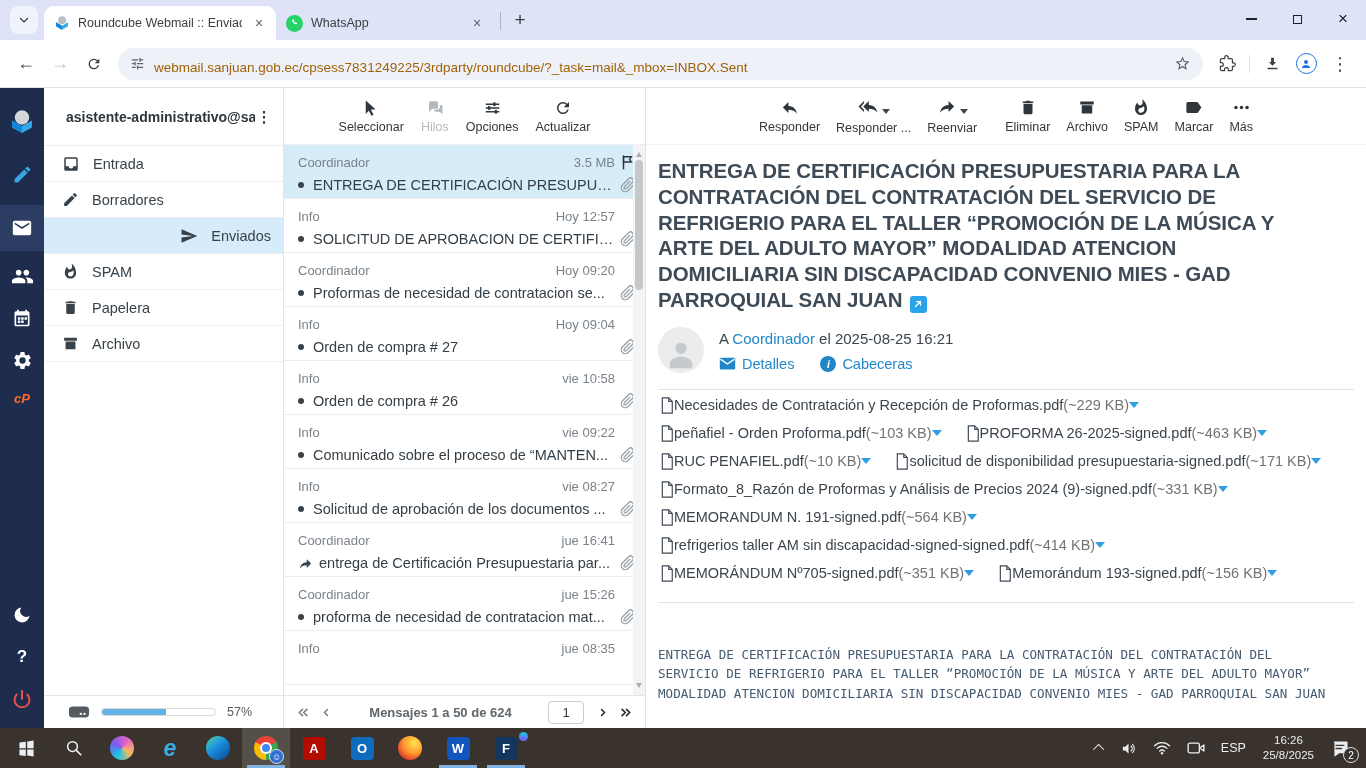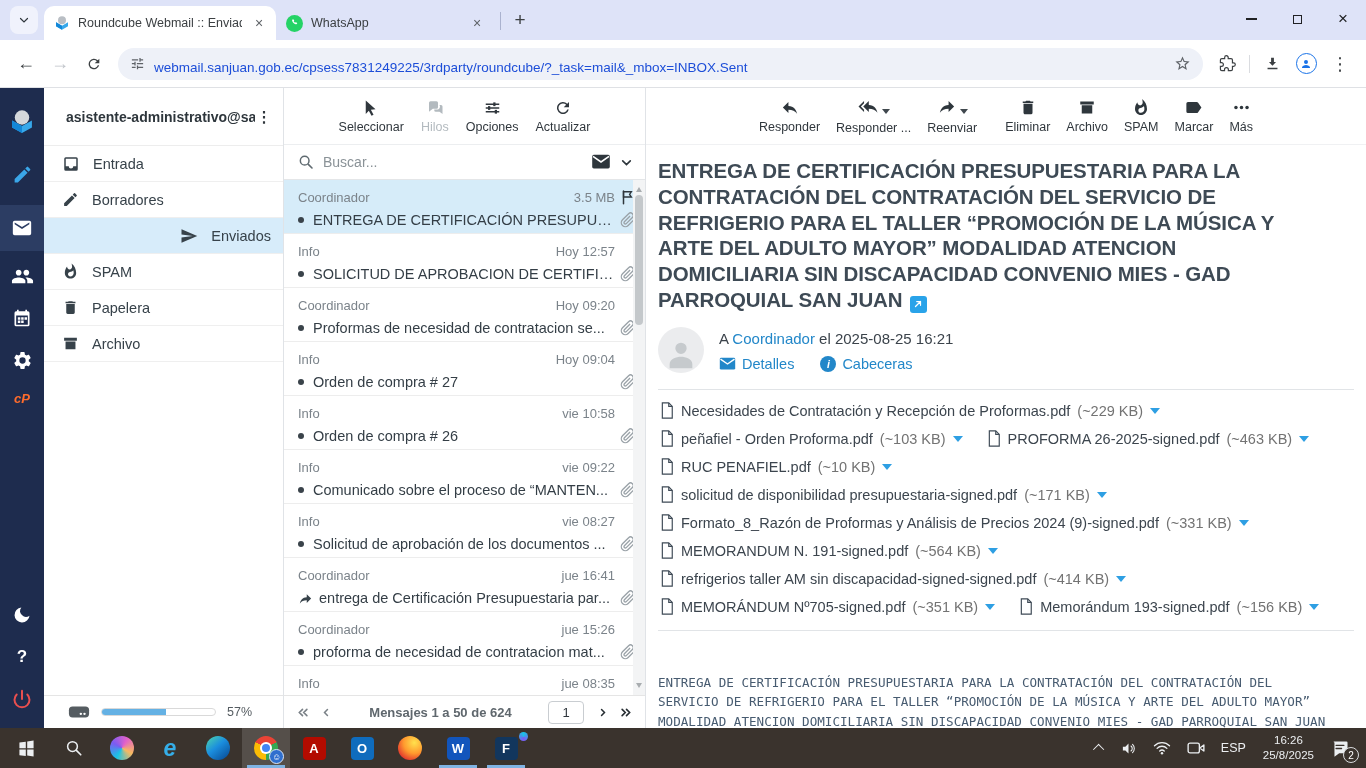--- a/index.html
+++ b/index.html
@@ -23,21 +23,21 @@
   .min-glyph { width:11px; height:1.4px; background:#202124; }
   .restore-glyph { position:relative; width:9px; height:9px; border:1.3px solid #202124; background:#dee3f8; }
   .restore-glyph::before { content:""; position:absolute; top:-4px; right:-4px; width:9px; height:9px; border:1.3px solid #202124; z-index:-1; }
   .win-btn.close { font-size:17px; }
 
   
   .nav-bar { height:48px; background:#fff; border-bottom:1px solid #dfe1e5; display:flex; align-items:center; padding:0 10px; gap:2px; flex:none; }
   .nav-icon { width:32px; height:32px; border-radius:50%; display:flex; align-items:center; justify-content:center; color:#3c4043; font-size:18px; flex:none; }
   .nav-icon.disabled { color:#c0c4ca; }
   .omnibox { flex:1; height:32px; margin:0 6px; background:#eef1f8; border-radius:16px; display:flex; align-items:center; padding:0 12px; gap:9px; min-width:0; }
-  .url-text { flex:1; font-size:13.5px; color:#1d4ed8; white-space:nowrap; overflow:hidden;margin-top:7px; }
+  .url-text { flex:1; font-size:13.5px; color:#a16207; white-space:nowrap; overflow:hidden;margin-top:7px; }
   .toolbar-sep { width:1px; height:18px; background:#dadce0; margin:0 4px; }
   .profile-ring { width:21px; height:21px; border-radius:50%; border:1.8px solid #1a73e8; display:flex; align-items:center; justify-content:center; }
 
   
   .app { flex:1; display:flex; min-height:0; background:#fff; }
 
   
   .rail { width:44px; background:#1e2c4e; display:flex; flex-direction:column; align-items:center; flex:none; padding-top:9px; }
   .rail-item { width:44px; height:42px; display:flex; align-items:center; justify-content:center; color:#fff; flex:none; }
   .rail-item.selected { background:#2c3d63; height:46px; }
@@ -99,21 +99,21 @@
   .ext-link { display:inline-flex; width:17px; height:17px; border-radius:3px; background:#29a3e9; color:#fff; align-items:center; justify-content:center; vertical-align:-2px; margin-left:7px; }
   .sender-block { display:flex; gap:15px; margin-top:14px; align-items:flex-start; }
   .avatar { width:46px; height:46px; border-radius:50%; background:#ebecee; display:flex; align-items:center; justify-content:center; overflow:hidden; flex:none; }
   .sender-lines { padding-top:3px; }
   .sender-l1 { font-size:15px; color:#3b434b; }
   .link-blue { color:#2287c9; }
   .sender-l2 { display:flex; align-items:center; gap:26px; margin-top:9px; }
   .mini-link { display:flex; align-items:center; gap:6px; font-size:14.5px; color:#2287c9; }
   .info-circ { width:16px; height:16px; border-radius:50%; background:#2287c9; color:#fff; font-size:10.5px; font-weight:bold; display:flex; align-items:center; justify-content:center; font-style:italic; }
   .attachments { margin-top:16px; border-top:1px solid #e1e4e7; border-bottom:1px solid #e1e4e7; padding:7px 0 9px 2px; display:flex; flex-wrap:wrap; column-gap:24px; max-width:700px; }
-  .att-chip { display:flex; align-items:center; gap:7px; height:28px; white-space:nowrap; }
+  .att-chip { display:flex; align-items:flex-start; height:28px; white-space:nowrap; }
   .att-name { font-size:14.5px; color:#3c454e; }
   .att-size { font-size:14.5px; color:#737373; }
   .att-caret { width:0; height:0; border:5px solid transparent; border-top:6px solid #2e9fe3; margin-top:5px; }
   .body-text { margin-top:42px; max-width:676px; font-family:"DejaVu Sans Mono",monospace; font-size:12.6px; color:#475b70; line-height:1.55; }
 
   
   .taskbar { height:40px; background:#3a332d; display:flex; align-items:center; padding:0 4px 0 2px; flex:none; }
   .tb-app { width:48px; height:40px; display:flex; align-items:center; justify-content:center; position:relative; flex:none; }
   .tb-app.active { background:rgba(255,255,255,.14); }
   .tb-app.underlined::after { content:""; position:absolute; bottom:0; left:5px; right:5px; height:3px; background:#7fb3e3; }
@@ -354,34 +354,20 @@
           <span class="tb-label">Opciones</span>
         </div>
         <div class="tb-item">
           <svg width="18" height="18" viewBox="0 0 24 24">
               <path d="M17.65 6.35A8 8 0 1 0 19.73 14h-2.08a6 6 0 1 1-1.41-6.24L13 11h7V4l-2.35 2.35z" fill="#30373d"></path>
             </svg>
           <span class="tb-label">Actualizar</span>
         </div>
       </div>
 
-      <div class="search-row">
-        <svg width="16" height="16" viewBox="0 0 24 24">
-            <circle cx="10" cy="10" r="6.5" fill="none" stroke="#5f6a70" stroke-width="2.2"></circle>
-            <path d="M15.5 15.5L21 21" stroke="#5f6a70" stroke-width="2.4" stroke-linecap="round"></path>
-          </svg>
-        <input class="search-input" placeholder="Buscar..." style="">
-        <svg width="20" height="16" viewBox="0 0 24 20">
-            <rect x="1" y="1" width="22" height="17" rx="2" fill="#2e363c"></rect>
-            <path d="M2 3l10 7L22 3" fill="none" stroke="#fff" stroke-width="2"></path>
-          </svg>
-        <svg width="13" height="13" viewBox="0 0 24 24">
-            <path d="M5 9l7 7 7-7" fill="none" stroke="#2e363c" stroke-width="3" stroke-linecap="round"></path>
-          </svg>
-      </div>
 
       <div class="messages">
 
         <div class="msg-row selected">
           <div class="msg-l1">
               <span class="msg-sender">Coordinador</span>
               <span class="msg-meta">3.5 MB</span>
             <span class="msg-slot">
                 <svg width="18" height="18" viewBox="0 0 24 24">
                   <path d="M6 21V4" stroke="#2e363c" stroke-width="2" stroke-linecap="round"></path>

